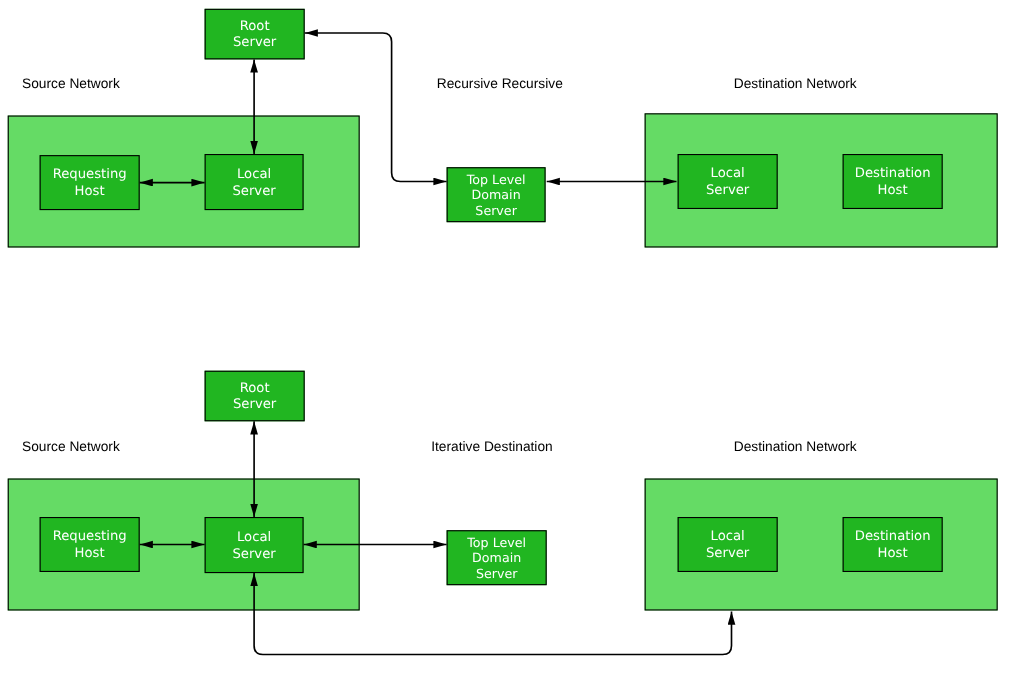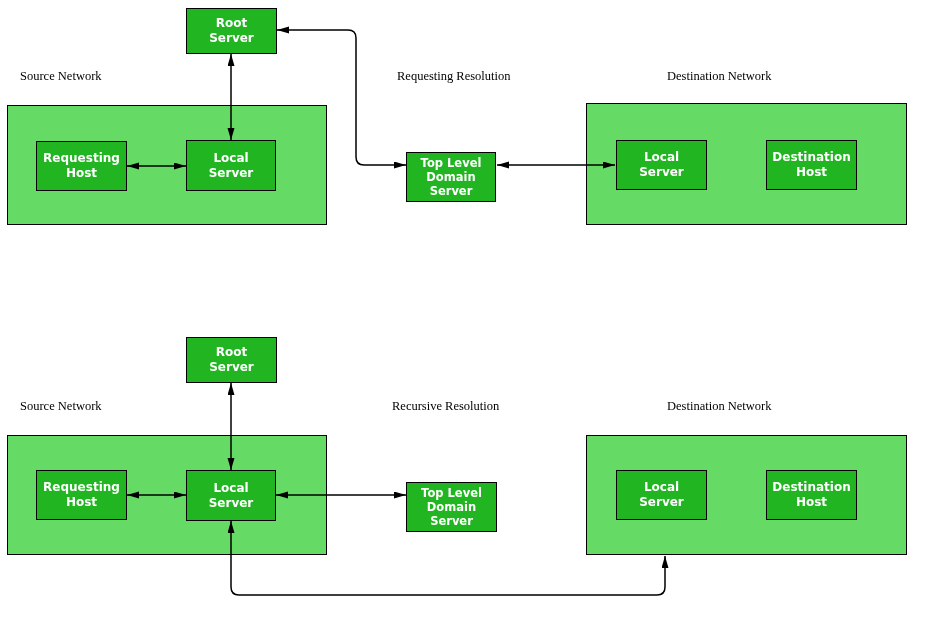--- a/index.html
+++ b/index.html
@@ -25,33 +25,33 @@
   .container {
     position: absolute;
     background: var(--container-fill);
     border: 1px solid var(--container-border);
   }
   .node {
     position: absolute;
     background: var(--node-fill);
     border: 1px solid var(--node-border);
     color: var(--node-text);
-    font-weight: bold;
+    font-weight: normal;
     font-size: 12px;
     line-height: 15px;
     display: flex;
     flex-direction: column;
     align-items: center;
     justify-content: center;
     text-align: left;
   }
   .node.tri { line-height: 14px; font-size: 11.5px; margin-top: 12px; }
   .label {
     position: absolute;
-    font-family: Liberation Serif, serif;
+    font-family: Liberation Sans, sans-serif;
     font-size: 12.5px;
     line-height: 14px;
     color: var(--label-text);
     white-space: nowrap;
   }
   svg.arrows {
     position: absolute;
     left: 0; top: 0;
     width: 942px; height: 625px;
     pointer-events: none;
@@ -63,21 +63,21 @@
   }
   #ah path { fill: var(--arrow); }
 </style>
 </head>
 <body>
 
 <div class="canvas">
 
   <div class="label" style="left:20px; top:69px;">Source Network</div>
 
-  <div class="label" style="left:397px; top:69px;">Requesting Resolution</div>
+  <div class="label" style="left:397px; top:69px;">Recursive Recursive</div>
 
   <div class="label" style="left:667px; top:69px;">Destination Network</div>
 
   <div class="container" style="left:7px; top:105px; width:320px; height:120px;"></div>
 
   <div class="container" style="left:586px; top:103px; width:321px; height:122px;"></div>
 
   <div class="node" style="left:186px; top:8px; width:91px; height:46px;">
     <span>Root</span>
     <span>Server</span>
@@ -104,21 +104,21 @@
     <span>Server</span>
   </div>
 
   <div class="node" style="left:766px; top:140px; width:91px; height:50px;">
     <span>Destination</span>
     <span>Host</span>
   </div>
 
   <div class="label" style="left:20px; top:399px;">Source Network</div>
 
-  <div class="label" style="left:392px; top:399px;">Recursive Resolution</div>
+  <div class="label" style="left:392px; top:399px;">Iterative Destination</div>
 
   <div class="label" style="left:667px; top:399px;">Destination Network</div>
 
   <div class="container" style="left:7px; top:435px; width:320px; height:120px;"></div>
 
   <div class="container" style="left:586px; top:435px; width:321px; height:120px;"></div>
 
   <div class="node" style="left:186px; top:337px; width:91px; height:46px;">
     <span>Root</span>
     <span>Server</span>

